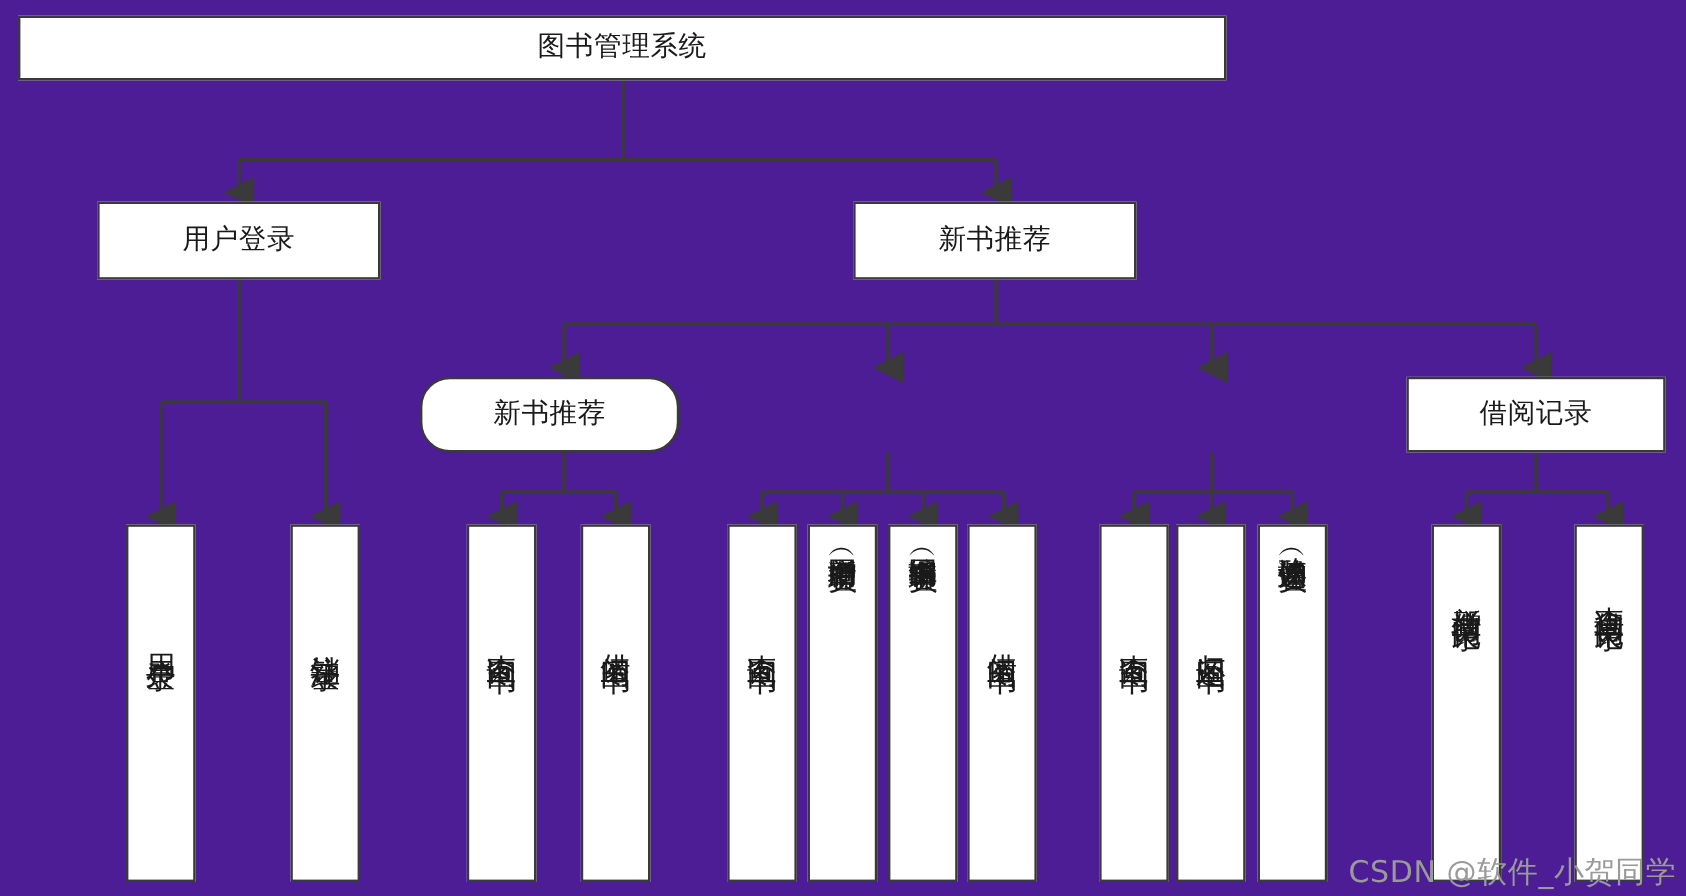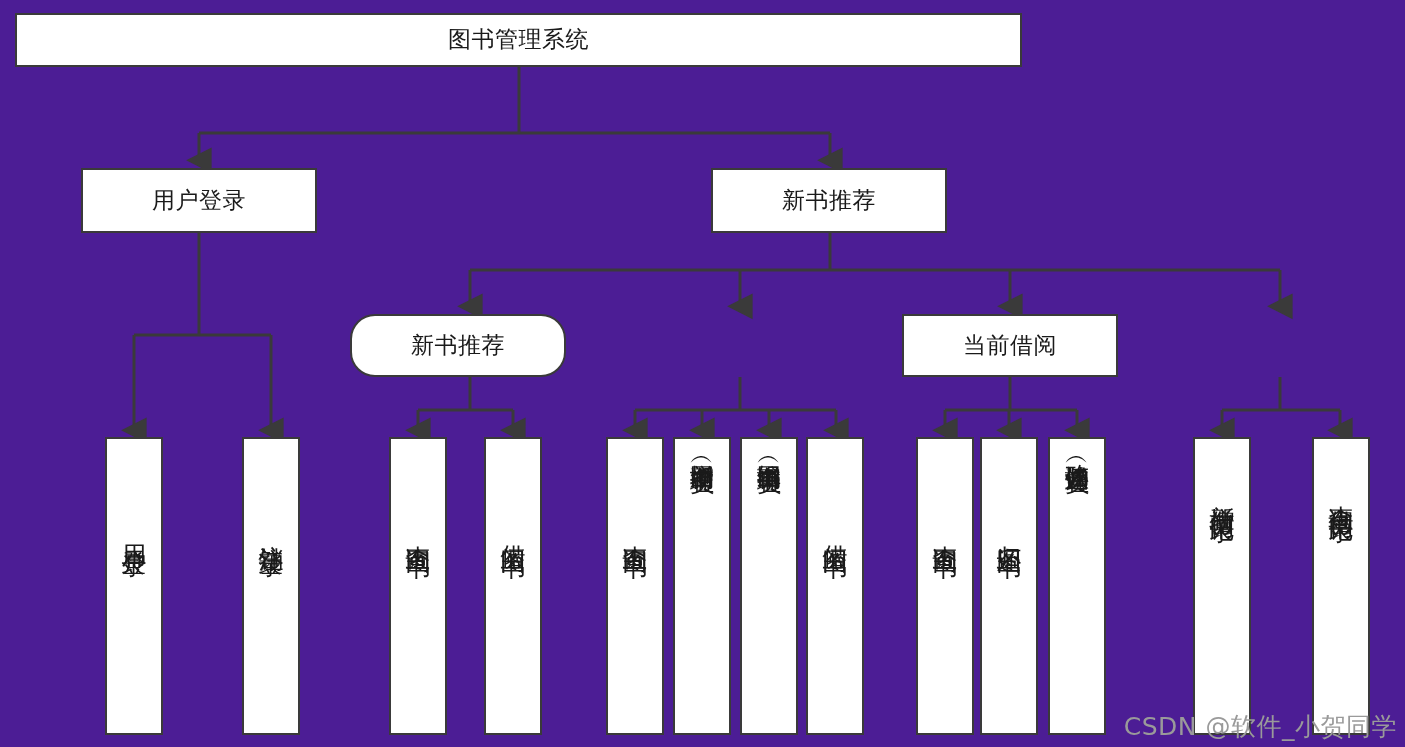--- a/index.html
+++ b/index.html
@@ -141,22 +141,22 @@
   <div class="node-box horizontal" style="left:81px; top:168px; width:236px; height:65px;">
     <span class="node-label">用户登录</span>
   </div>
   <div class="node-box horizontal" style="left:711px; top:168px; width:236px; height:65px;">
     <span class="node-label">新书推荐</span>
   </div>
 
   <div class="node-box horizontal" style="left:350px; top:314px; width:216px; height:63px;border-radius:25px;">
     <span class="node-label">新书推荐</span>
   </div>
-  <div class="node-box horizontal" style="left:902px; top:314px; width:216px; height:63px;">
-    <span class="node-label">当前借阅</span>
+  <div class="node-box horizontal" style="left:1172px; top:314px; width:216px; height:63px;">
+    <span class="node-label">借阅记录</span>
   </div>
 
   <div class="node-box vertical mid2" style="left:105px; top:437px; width:58px; height:298px;">
     <span class="node-label">用户登录</span>
   </div>
   <div class="node-box vertical mid2" style="left:242px; top:437px; width:58px; height:298px;">
     <span class="node-label">注销登录</span>
   </div>
 
   <div class="node-box vertical mid2" style="left:389px; top:437px; width:58px; height:298px;">

